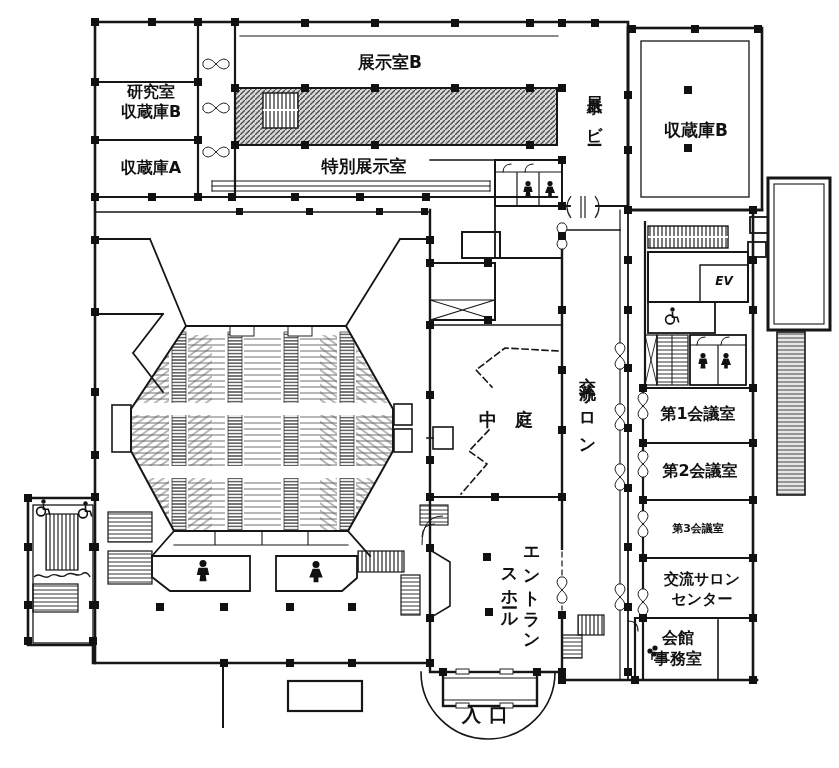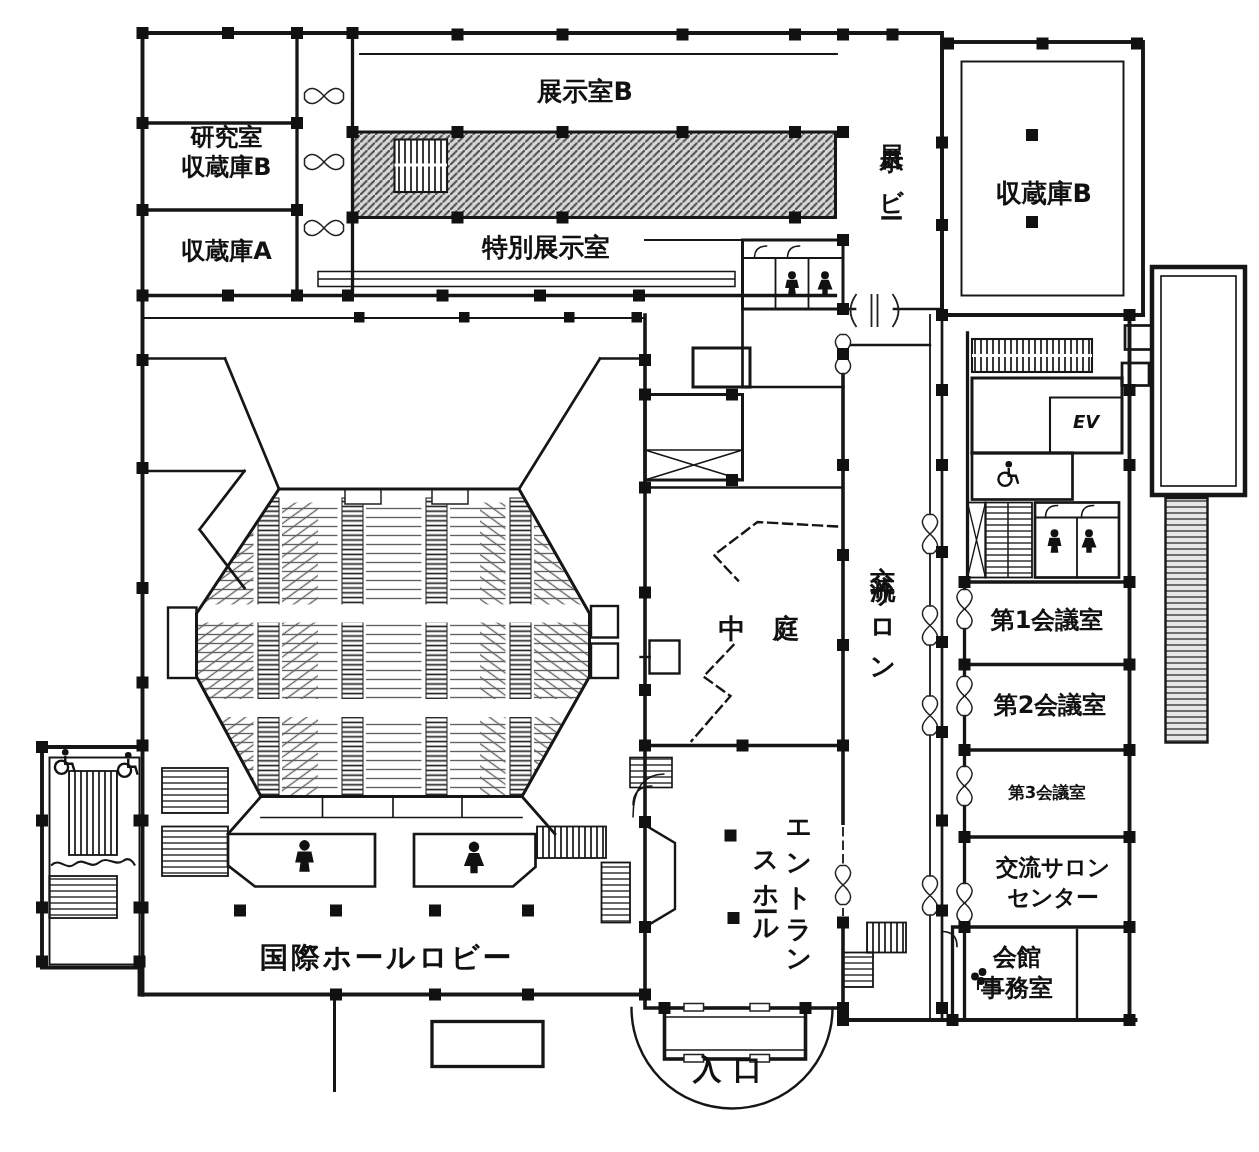--- a/index.html
+++ b/index.html
@@ -294,16 +294,15 @@
 <div class="lbl" style="left:698px;top:529px;font-size:11px;">第3会議室</div>
 <div class="lbl" style="left:702px;top:589px;font-size:15px;">
   <div>交流サロン</div>
   <div>センター</div>
 </div>
 <div class="lbl" style="left:678px;top:649px;font-size:16px;">
   <div>会館</div>
   <div>事務室</div>
 </div>
 <div class="lbl vert wrapv" style="left:521px;top:589px;font-size:17px;height:128px;letter-spacing:2px;">エントランスホール</div>
-<div class="lbl" style="left:258px;top:639px;font-size:19px;letter-spacing:2px;">国際ホールロビー</div>
 <div class="lbl" style="left:489px;top:714px;font-size:19px;letter-spacing:8px;">入口</div>
 <div class="lbl" style="left:724px;top:282px;font-size:12px;font-style:italic;">EV</div>
 </div>
 
 </body></html>

